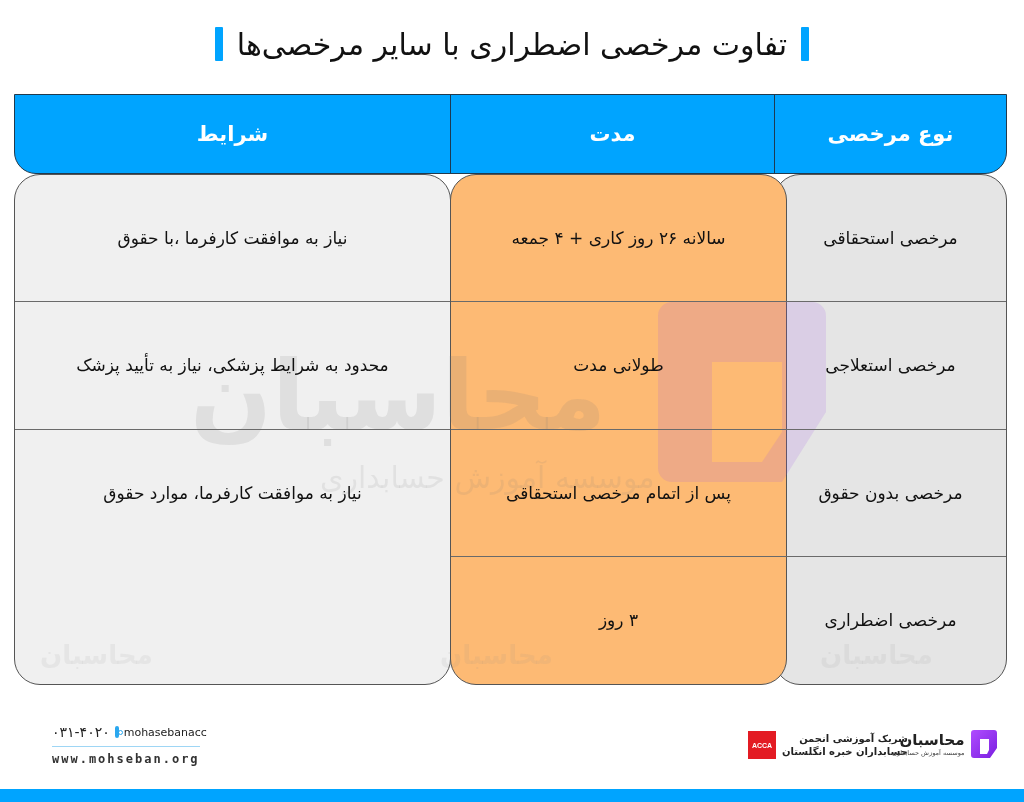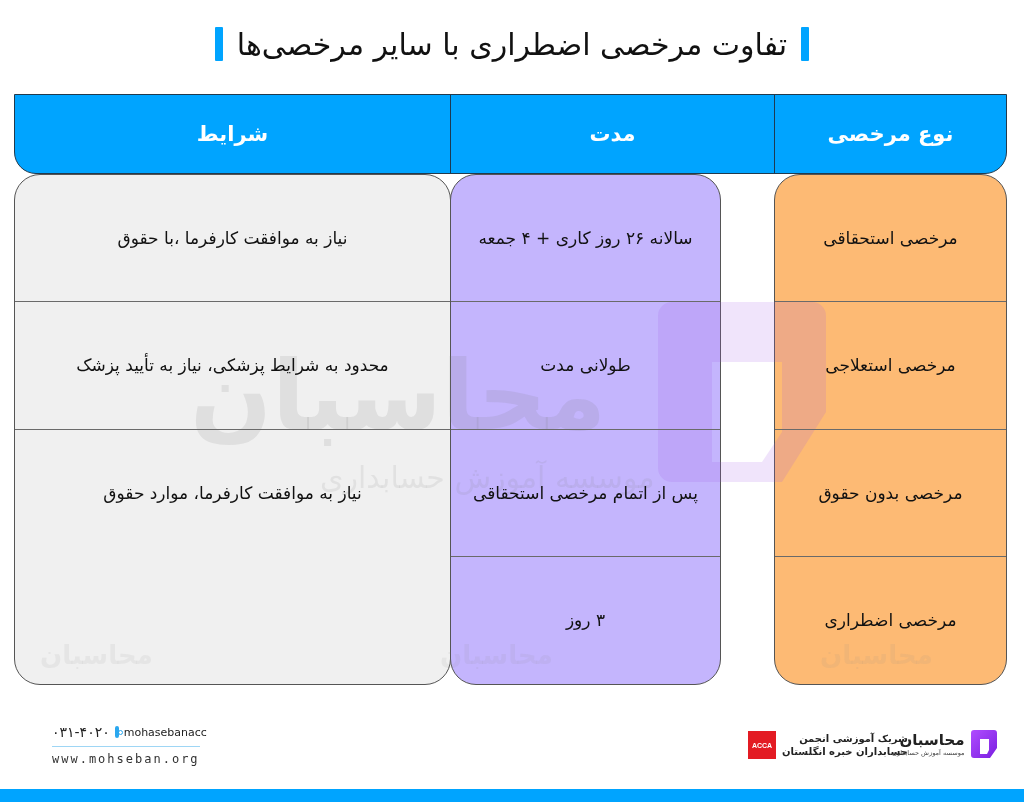--- a/index.html
+++ b/index.html
@@ -14,41 +14,41 @@
     
     .header { position: absolute; left: 14px; top: 94px; width: 993px; height: 80px; background: #00a4ff; border: 1.5px solid #223a4d; border-radius: 0 0 22px 22px; display: flex; direction: rtl; overflow: hidden; }
     .hcell { display: flex; align-items: center; justify-content: center; color: #ffffff; font-size: 21px; font-weight: bold; border-left: 1px solid #1c3a52; position: relative; }
     .hcell:last-child { border-left: none; }
     .hcell.c1 { width: 232px; }
     .hcell.c2 { width: 324px; }
     .hcell.c3 { flex: 1; }
 
     
     .card { position: absolute; top: 174px; height: 511px; border: 1.3px solid #555; border-radius: 26px; overflow: hidden; }
-    .card.col-type { left: 774px; width: 233px; background: #fdba74; }
-    .card.col-dur { left: 450px; width: 271px; background: #c4b5fd; }
+    .card.col-type { left: 774px; width: 233px; background: #e5e5e5; }
+    .card.col-dur { left: 450px; width: 337px; background: #fdba74; }
     .card.col-cond { left: 14px; width: 437px; background: #f0f0f0; }
     .row { height: 25%; display: flex; align-items: center; justify-content: center; direction: rtl; font-size: 17px; color: #111; border-bottom: 1px solid #6a6a6a; text-align: center; padding: 0 6px; position: relative; z-index: 2; }
     .row:last-child { border-bottom: none; }
 
     
     .wm { position: absolute; z-index: 1; pointer-events: none; }
     .wm-big-text { left: 190px; top: 340px; font-size: 96px; font-weight: bold; color: rgba(120,120,120,0.14); direction: rtl; white-space: nowrap; }
     .wm-big-sub { left: 320px; top: 460px; font-size: 30px; color: rgba(120,120,120,0.12); direction: rtl; white-space: nowrap; }
     .wm-big-logo { left: 652px; top: 292px; width: 180px; height: 200px; }
     .wm-small { font-size: 26px; font-weight: bold; color: rgba(140,140,140,0.10); direction: rtl; white-space: nowrap; }
 
     
     .footer-left { position: absolute; left: 52px; top: 724px; width: 150px; }
     .contact-line { display: flex; align-items: center; gap: 5px; font-size: 11px; color: #222; }
     .phone { font-size: 14px; letter-spacing: 0.5px; }
     .ig-icon { width: 12px; height: 12px; border: 2px solid #2aa7ef; border-radius: 3px; position: relative; }
     .ig-icon::after { content: ""; position: absolute; left: 1.5px; top: 1.5px; width: 5px; height: 5px; border: 1.5px solid #2aa7ef; border-radius: 50%; box-sizing: border-box; }
     .footer-divider { height: 1px; background: #9ed6f5; margin: 6px 0 5px; width: 148px; }
-    .website { font-family: "DejaVu Sans Mono", monospace; font-size: 12px; font-weight: normal; letter-spacing: 2px; color: #333; }
+    .website { font-family: "DejaVu Sans Mono", monospace; font-size: 12px; font-weight: bold; letter-spacing: 2px; color: #333; }
 
     .acca-block { position: absolute; left: 748px; top: 731px; display: flex; align-items: center; gap: 6px; }
     .acca-logo { width: 28px; height: 28px; background: #e31b23; color: #fff; font-size: 7px; font-weight: bold; display: flex; align-items: center; justify-content: center; font-family: "Liberation Sans", sans-serif; }
     .acca-text { direction: rtl; font-size: 10px; line-height: 13px; color: #222; font-weight: bold; }
 
     .brand-block { position: absolute; left: 892px; top: 728px; display: flex; align-items: center; gap: 6px; }
     .brand-text { direction: rtl; text-align: right; }
     .brand-name { font-size: 15px; font-weight: bold; color: #222; line-height: 17px; }
     .brand-sub { font-size: 6.5px; color: #444; }
     .brand-logo { width: 28px; height: 32px; }

